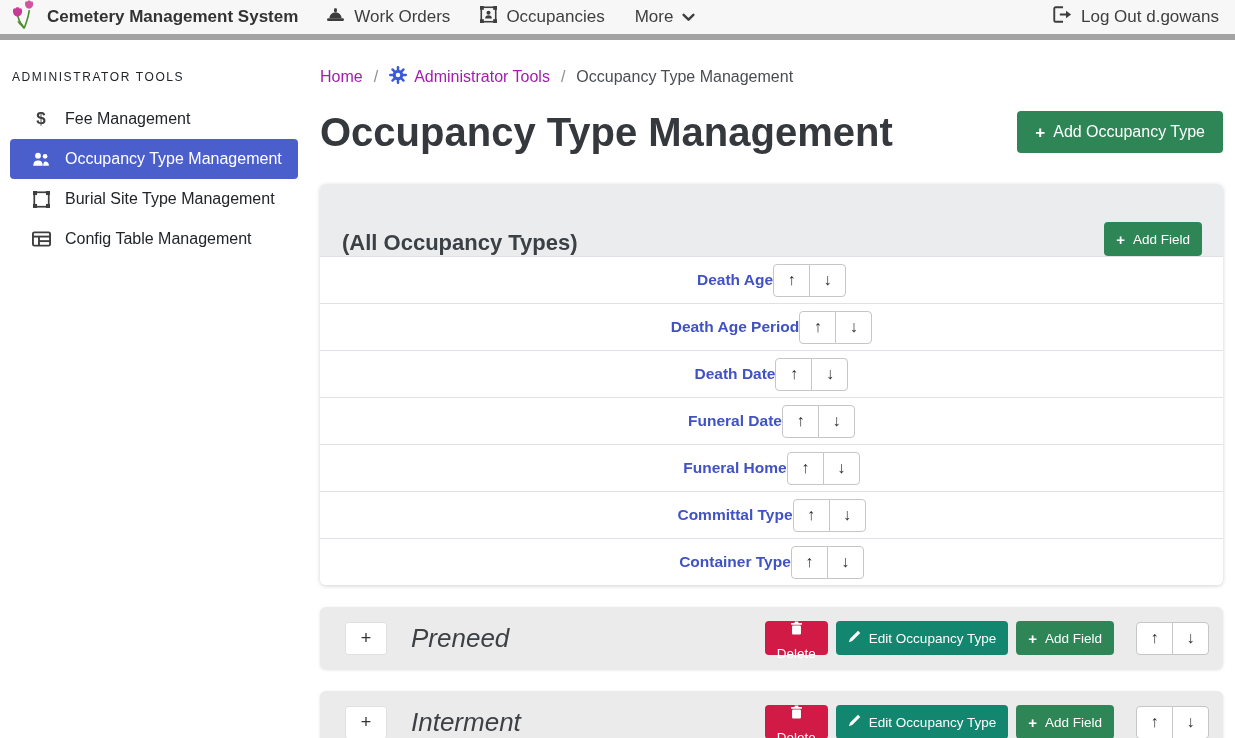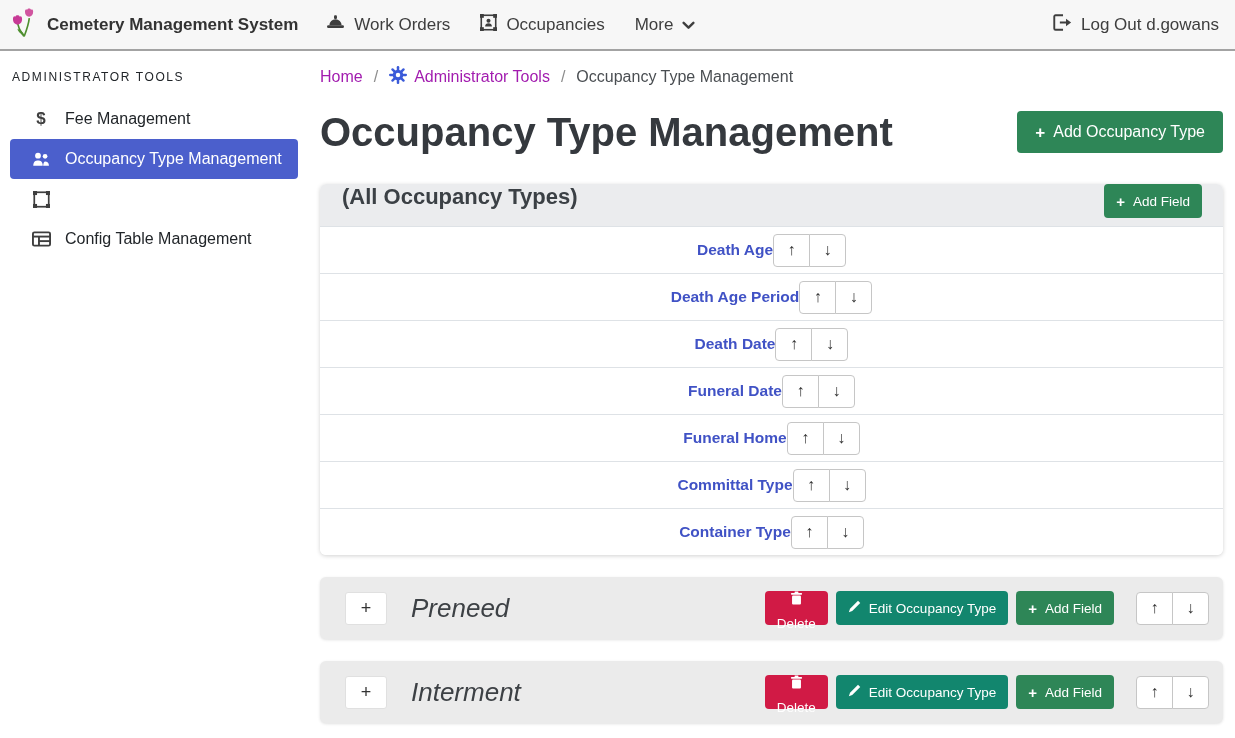--- a/index.html
+++ b/index.html
@@ -1,20 +1,20 @@
 <!DOCTYPE html>
 <html><head>
 <meta charset="utf-8">
 <style>
   * { margin:0; padding:0; box-sizing:border-box; }
   html,body { width:1235px; height:738px; overflow:hidden; background:#fff;
     font-family:"Liberation Sans","DejaVu Sans",sans-serif; color:#212529; }
 
   
-  .navbar { height:51px; background:#f7f7f7; border-bottom:2px solid #a3a3a3;
+  .navbar { height:40px; background:#f7f7f7; border-bottom:6px solid #a3a3a3;
     display:flex; align-items:center; }
   .brand { display:flex; align-items:center; gap:10px; margin-left:12px; cursor:pointer; }
   .brand-title { font-size:17px; font-weight:700; color:#333; }
   .nav-menu { display:flex; align-items:center; gap:30px; margin-left:28px; }
   .nav-item { display:flex; align-items:center; gap:9px; font-size:17px; color:#3e3e3e; cursor:pointer; }
   .nav-right { margin-left:auto; margin-right:16px; display:flex; align-items:center; gap:9px;
     font-size:17px; color:#3e3e3e; cursor:pointer; }
 
   
   .sidebar { position:absolute; top:56px; left:0; width:310px; bottom:0; background:#fff; }
@@ -44,22 +44,22 @@
   .btn-sm { height:34px; padding:0 12px; font-size:13.5px; }
   .btn-green { background:#2e8657; }
   .btn-teal { background:#12866e; }
   .btn-red { background:#d11a45;flex-direction:column; }
   .plus-glyph { font-size:17px; font-weight:700; line-height:1; }
   .plus-glyph.sm { font-size:15px; }
 
   
   .card { margin-top:26px; border-radius:6px; background:#fff;
     box-shadow:0 1px 4px rgba(0,0,0,.18); }
-  .card-header { height:42px; background:#ebecee; border-radius:6px 6px 0 0;
-    display:flex; align-items:flex-start; justify-content:space-between; padding:0 21px 0 22px; }
+  .card-header { height:72px; background:#ebecee; border-radius:6px 6px 0 0;
+    display:flex; align-items:flex-end; justify-content:space-between; padding:0 21px 0 22px; }
   .card-title { font-size:22px; font-weight:600; color:#3b4045; }
   .field-row { height:47px; display:flex; align-items:center; justify-content:center;
     padding:0 13px; border-top:1px solid #dee2e6; background:#fff; }
   .field-row:last-child { border-radius:0 0 6px 6px; }
   .field-link { font-size:15.5px; font-weight:700; color:#4052c5; text-decoration:none; cursor:pointer; }
 
   .arrow-group { display:flex; }
   .arrow-btn { width:37px; height:33px; background:#fff; border:1px solid #c6c6c6;
     font-size:16px; color:#333; cursor:pointer; display:flex; align-items:center;
     justify-content:center; font-family:inherit; }
@@ -170,20 +170,21 @@
     <div class="side-item">
       <span class="ic">
         <svg width="17" height="17" viewBox="0 0 16 16">
           <rect x="1.2" y="1.2" width="13.6" height="13.6" fill="none" stroke="#3e3e3e" stroke-width="1.6"></rect>
           <rect x="0" y="0" width="3.8" height="3.8" fill="#3e3e3e"></rect>
           <rect x="12.2" y="0" width="3.8" height="3.8" fill="#3e3e3e"></rect>
           <rect x="0" y="12.2" width="3.8" height="3.8" fill="#3e3e3e"></rect>
           <rect x="12.2" y="12.2" width="3.8" height="3.8" fill="#3e3e3e"></rect>
         </svg>
       </span>
+      <span>Burial Site Type Management</span>
     </div>
 
     <div class="side-item">
       <span class="ic">
         <svg width="19" height="16" viewBox="0 0 18 15">
           <rect x="0.9" y="1.2" width="16.2" height="12.6" rx="1.4" fill="none" stroke="#3e3e3e" stroke-width="1.8"></rect>
           <line x1="0.9" y1="5.2" x2="17.1" y2="5.2" stroke="#3e3e3e" stroke-width="1.8"></line>
           <line x1="6.6" y1="5.2" x2="6.6" y2="13.8" stroke="#3e3e3e" stroke-width="1.8"></line>
           <line x1="6.6" y1="9.5" x2="17.1" y2="9.5" stroke="#3e3e3e" stroke-width="1.8"></line>
         </svg>

